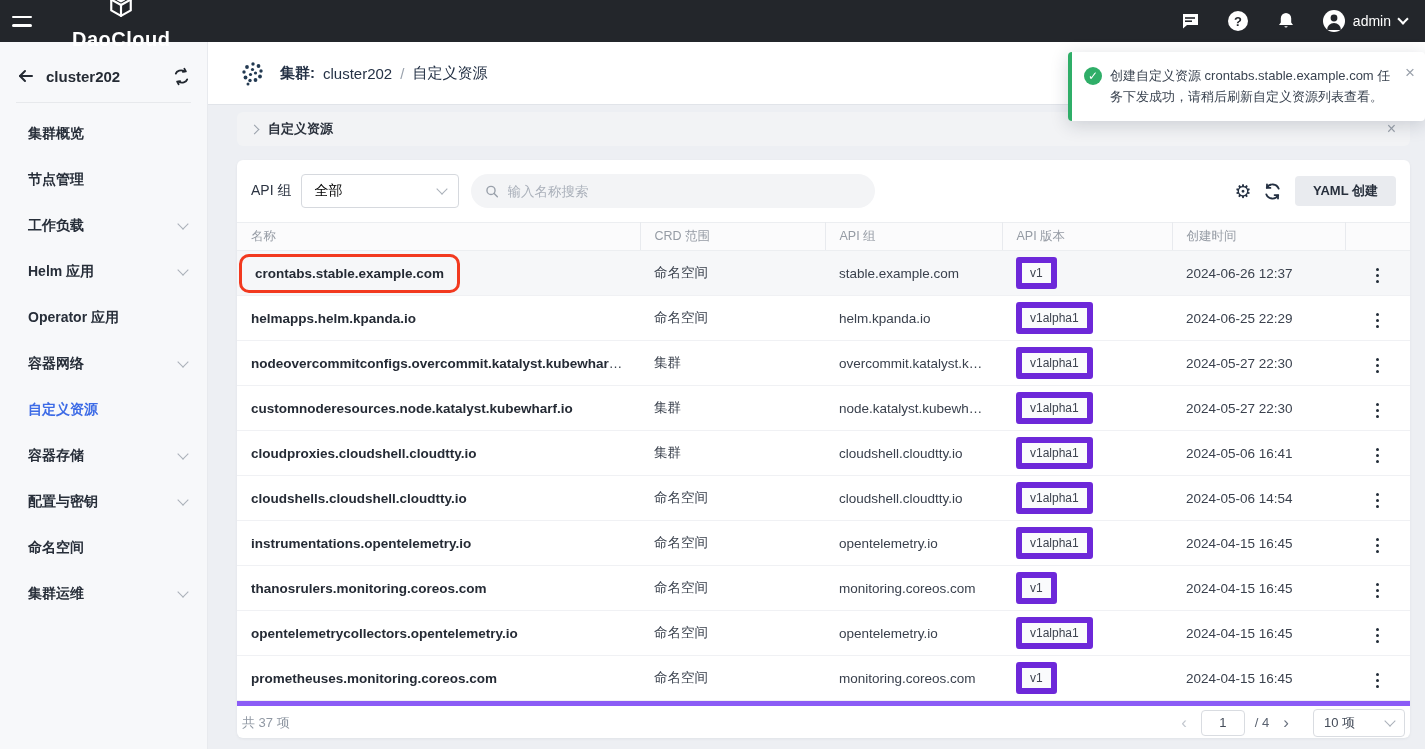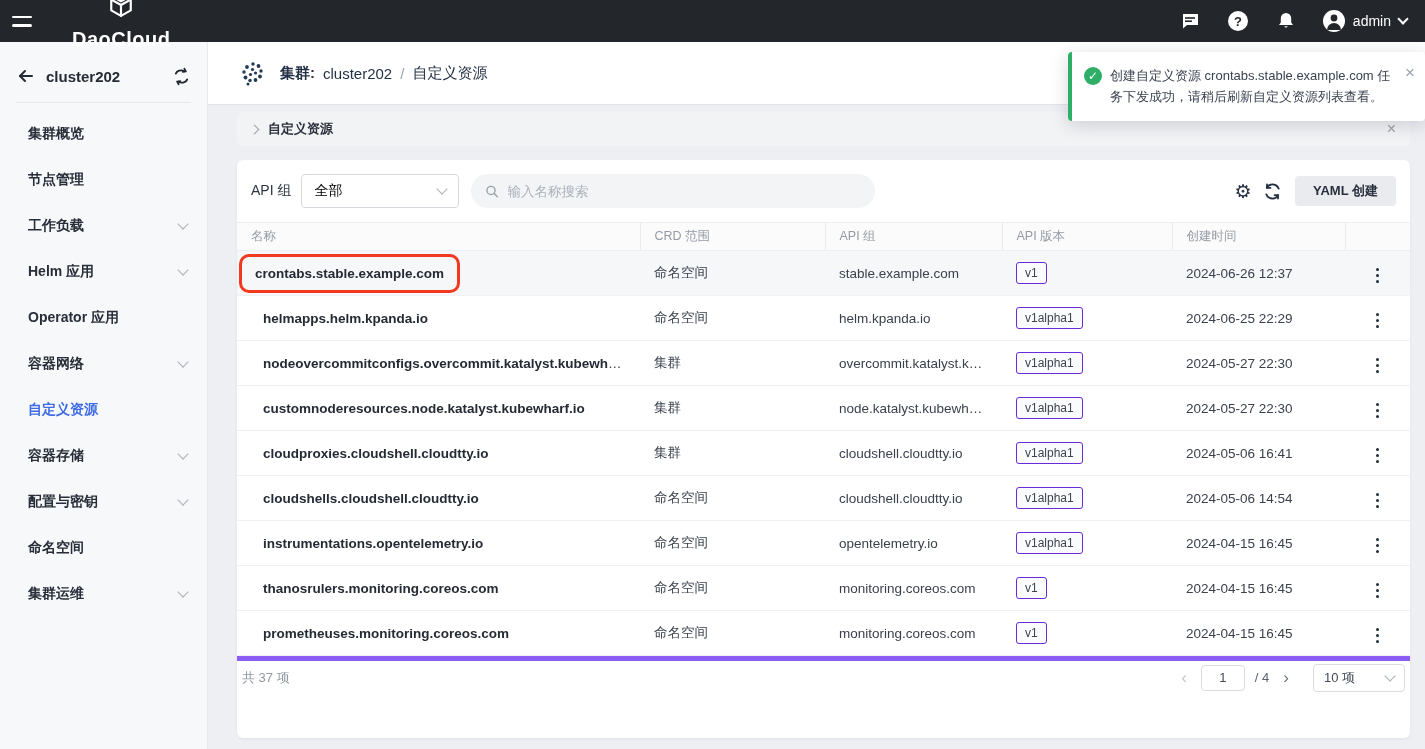--- a/index.html
+++ b/index.html
@@ -92,24 +92,24 @@
 
   
   table.crd-table { width:1173px; border-collapse:collapse; table-layout:fixed; }
   .crd-table th { height:28px; background:#fbfbfc; border-top:1px solid #eceef1; border-bottom:1px solid #eceef1;
     font-size:12.5px; font-weight:400; color:#959ba4; text-align:left; padding:0 14px;
     border-right:1px solid #e8eaee; white-space:nowrap; overflow:hidden; }
   .crd-table th:last-child { border-right:none; }
   .crd-table td { height:45px; border-bottom:1px solid #f0f1f4; font-size:13.5px; color:#3a414d;
     padding:0 14px; white-space:nowrap; overflow:hidden; text-overflow:ellipsis; }
   .crd-row.highlighted td { background:#f6f7f9; }
-  .c-name .name-text { font-weight:700; color:#252b35; font-size:13.5px; cursor:pointer;margin-left:12px; }
+  .c-name .name-text { font-weight:700; color:#252b35; font-size:13.5px; cursor:pointer; }
   .name-text.annotated { display:inline-block; border:3px solid #f2391f; border-radius:10px;
     padding:9px 13px; margin:-9px 0 -9px -12px; }
-  .chip { display:inline-block; border:1px solid #6d28d9; background:#fafbfc; border-radius:3px;
+  .chip { display:inline-block; border:6px solid #6d28d9; background:#fafbfc; border-radius:3px;
     padding:2.5px 8px; font-size:12px; color:#3e4450; line-height:1.2; }
   .kebab { display:inline-flex; flex-direction:column; gap:2.5px; padding:4px 8px; cursor:pointer; }
   .kebab i { width:3.2px; height:3.2px; border-radius:50%; background:#222c38; }
   .c-actions { text-align:center; }
 
   
   .card-footer { height:38px; border-top:5px solid #8b5cf6; display:flex; align-items:center; padding:0 5px; }
   .total-label { font-size:13px; color:#9098a3; }
   .pager { margin-left:auto; display:flex; align-items:center; gap:10px; }
   .pg-arrow { font-size:17px; color:#c3c8cf; cursor:pointer; padding:0 4px; line-height:1; }
@@ -435,20 +435,32 @@
     <td class="c-group">monitoring.coreos.com</td>
     <td class="c-version"><span class="chip">v1</span></td>
     <td class="c-created">2024-04-15 16:45</td>
     <td class="c-actions"><span class="kebab">
                 <i></i>
                 <i></i>
                 <i></i>
               </span></td>
   </tr>
 
+  <tr class="crd-row">
+    <td class="c-name"><span class="name-text">opentelemetrycollectors.opentelemetry.io</span></td>
+    <td class="c-scope">命名空间</td>
+    <td class="c-group">opentelemetry.io</td>
+    <td class="c-version"><span class="chip">v1alpha1</span></td>
+    <td class="c-created">2024-04-15 16:45</td>
+    <td class="c-actions"><span class="kebab">
+                <i></i>
+                <i></i>
+                <i></i>
+              </span></td>
+  </tr>
 
   <tr class="crd-row">
     <td class="c-name"><span class="name-text">prometheuses.monitoring.coreos.com</span></td>
     <td class="c-scope">命名空间</td>
     <td class="c-group">monitoring.coreos.com</td>
     <td class="c-version"><span class="chip">v1</span></td>
     <td class="c-created">2024-04-15 16:45</td>
     <td class="c-actions"><span class="kebab">
                 <i></i>
                 <i></i>

